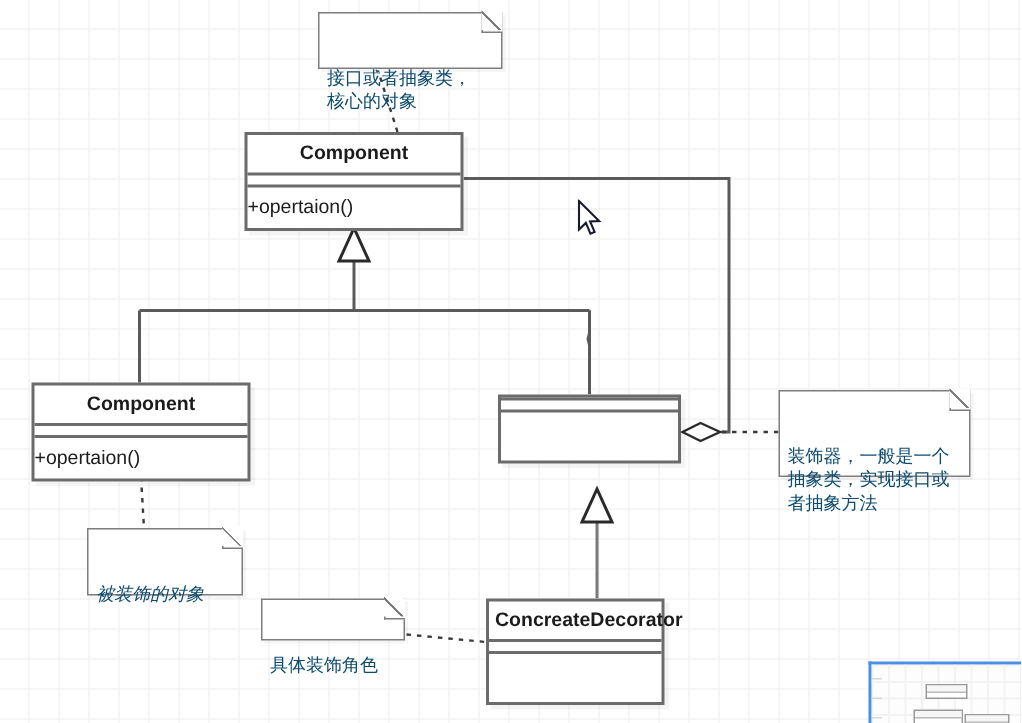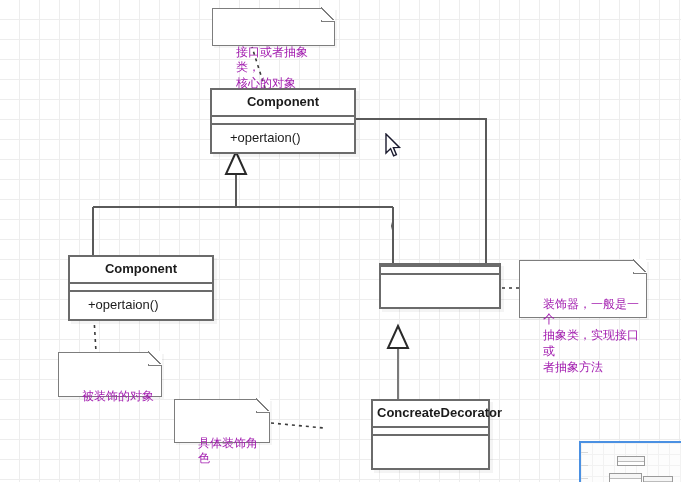--- a/index.html
+++ b/index.html
@@ -31,60 +31,59 @@
   }
 
   
   .uml-class {
     position: absolute;
     box-sizing: border-box;
     background: #ffffff;
     border: 2px solid #6b6b6b;
     box-shadow: 3px 3px 0 rgba(0,0,0,0.045);
     z-index: 5;
-    margin-left: 47px;
   }
   .uml-name {
     text-align: center;
     font-weight: bold;
     font-size: 13px;
     color: #1b1b1b;
     padding: 5px 4px 6px;
     line-height: 1.1;
   }
   .uml-sep {
     height: 2px;
     background: #6b6b6b;
   }
   .uml-attrs {
     height: 6px;
   }
   .uml-ops {
     font-size: 13px;
     color: #1b1b1b;
-    padding: 5px 0 6px 18px;
+    padding: 5px 0 6px 0;
     line-height: 1.2;
     min-height: 14px;
   }
   .uml-ops.empty {
     padding: 0;
     height: 32px;
   }
 
   
   .uml-note {
     position: absolute;
     box-sizing: border-box;
     background: #ffffff;
     border: 1px solid #7d7d7d;
     box-shadow: 2px 2px 0 rgba(0,0,0,0.04);
     font-size: 12px;
-    color: #a21caf;
+    color: #0c4a6e;
     line-height: 1.32;
-    padding: 4px 6px 4px 23px;
+    padding: 4px 6px 4px 5px;
     z-index: 6;
     white-space: pre-line;
   }
   .note-fold {
     position: absolute;
     right: -1px;
     top: -1px;
     width: 13px;
     height: 13px;
     background: #ffffff;
@@ -223,26 +222,26 @@
 核心的对象</span>
   </div>
 
   <div class="uml-note" style="left:519px; top:260px; width:128px; height:58px;">
     <span class="note-fold"></span>
     <span>装饰器，一般是一个
 抽象类，实现接口或
 者抽象方法</span>
   </div>
 
-  <div class="uml-note" style="left:58px; top:352px; width:104px; height:45px;">
+  <div class="uml-note" style="left:58px; top:352px; width:104px; height:45px;font-style:italic;">
     <span class="note-fold"></span>
     <span>被装饰的对象</span>
   </div>
 
-  <div class="uml-note" style="left:174px; top:399px; width:96px; height:44px;">
+  <div class="uml-note" style="left:174px; top:399px; width:96px; height:28px;">
     <span class="note-fold"></span>
     <span>具体装饰角色</span>
   </div>
 
   <div id="minimap">
     <div class="mm-grid"></div>
     <div class="mm-tick" style="top:9px;"></div>
     <div class="mm-tick" style="top:22px;"></div>
     <div class="mm-tick" style="top:35px;"></div>
     <div class="mm-box" style="left:36px; top:13px; width:28px; height:10px;">

